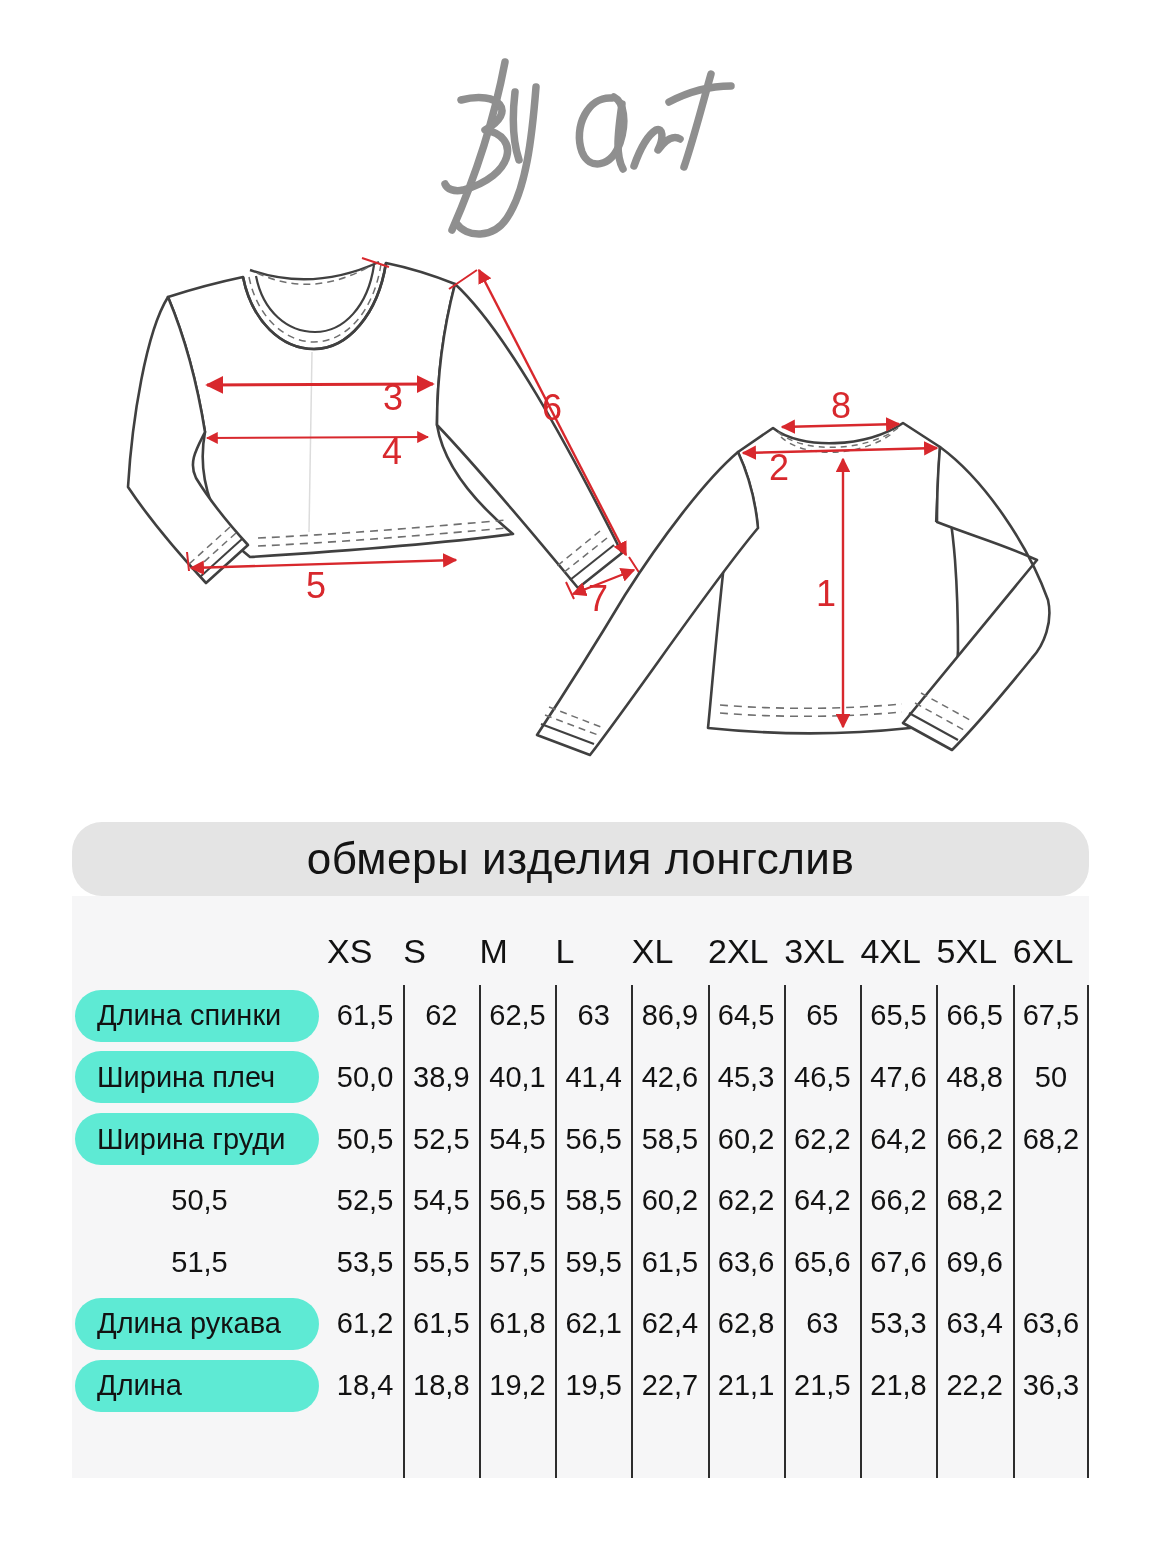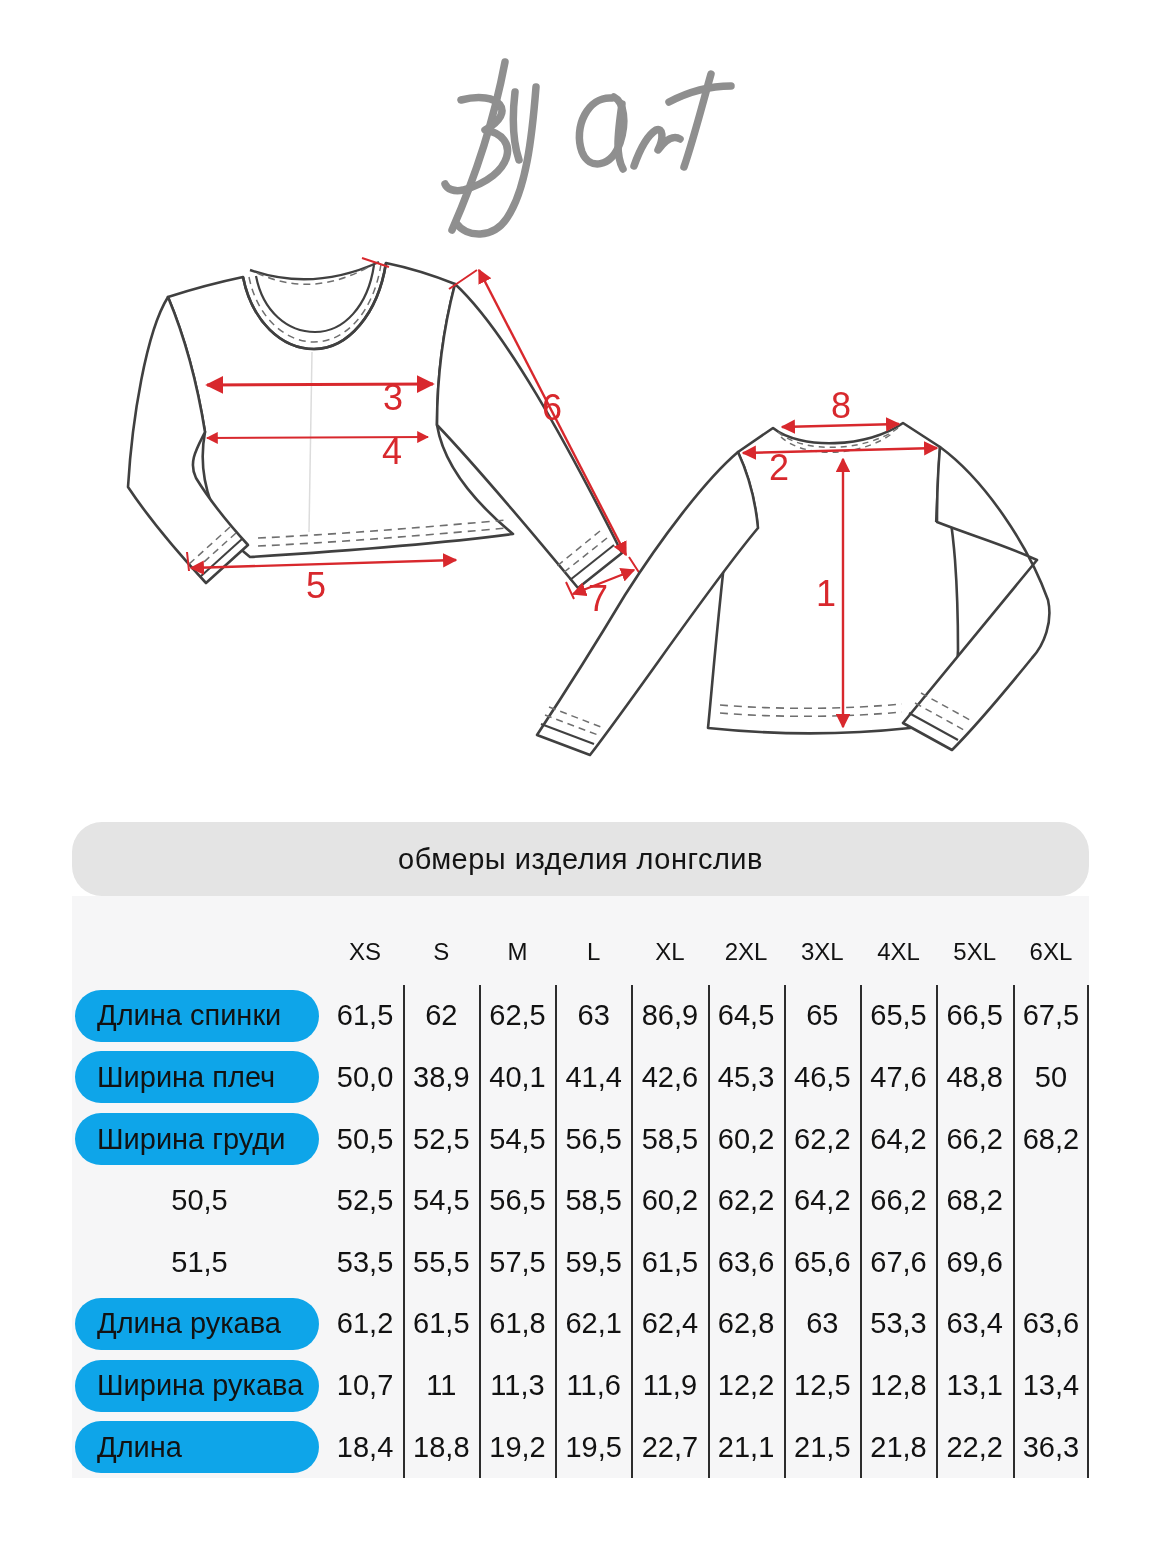--- a/index.html
+++ b/index.html
@@ -9,34 +9,34 @@
   }
   svg{display:block;}
   .logo-svg{position:absolute;left:415px;top:48px;}
   .diagram-svg{position:absolute;left:0;top:0;}
   .table-wrap{position:absolute;left:72px;top:822px;width:1017px;height:656px;}
   .table-bg{position:absolute;left:0;top:74px;right:0;bottom:0;background:#f6f6f7;}
   .title-bar{
     position:absolute;left:0;top:0;width:1017px;height:74px;background:#e4e4e4;
     border-radius:30px;display:flex;align-items:center;justify-content:center;
   }
-  .title-bar span{font-size:29px;letter-spacing:.5px;color:#141414;}
+  .title-bar span{font-size:44px;letter-spacing:.5px;color:#141414;}
   .size-header{
     position:absolute;left:255px;top:74px;width:762px;height:89px;
     display:grid;grid-template-columns:repeat(10,1fr);align-items:center;
   }
-  .size-header .hcell{text-align:center;font-size:24px;padding-top:22px;}
+  .size-header .hcell{text-align:left;font-size:34px;padding-top:22px;}
   .vline{position:absolute;top:163px;height:493px;width:2px;background:#2d2d2d;}
   .rows{
     position:absolute;left:0;top:163px;width:1017px;height:493px;
     display:grid;grid-template-rows:repeat(8,1fr);
   }
   .row{display:grid;grid-template-columns:255px repeat(10,1fr);align-items:center;}
   .pill{
-    height:52px;width:222px;margin-left:3px;background:#0ea5e9;border-radius:26px;
+    height:52px;width:222px;margin-left:3px;background:#5eead4;border-radius:26px;
     display:flex;align-items:center;padding-left:22px;font-size:29px;white-space:nowrap;
   }
   .cell{text-align:center;font-size:29px;}
 </style>
 </head>
 <body>
 
 <div class="sheet">
 
   <svg class="logo-svg" width="330" height="210" viewBox="420 50 330 210" aria-label="By Art">
@@ -266,35 +266,20 @@
         <div class="cell">61,8</div>
         <div class="cell">62,1</div>
         <div class="cell">62,4</div>
         <div class="cell">62,8</div>
         <div class="cell">63</div>
         <div class="cell">53,3</div>
         <div class="cell">63,4</div>
         <div class="cell">63,6</div>
       </div>
 
-      <div class="row">
-        <div class="pill">
-            <span>Ширина рукава</span>
-          </div>
-        <div class="cell">10,7</div>
-        <div class="cell">11</div>
-        <div class="cell">11,3</div>
-        <div class="cell">11,6</div>
-        <div class="cell">11,9</div>
-        <div class="cell">12,2</div>
-        <div class="cell">12,5</div>
-        <div class="cell">12,8</div>
-        <div class="cell">13,1</div>
-        <div class="cell">13,4</div>
-      </div>
 
       <div class="row">
         <div class="pill">
             <span>Длина</span>
           </div>
         <div class="cell">18,4</div>
         <div class="cell">18,8</div>
         <div class="cell">19,2</div>
         <div class="cell">19,5</div>
         <div class="cell">22,7</div>

